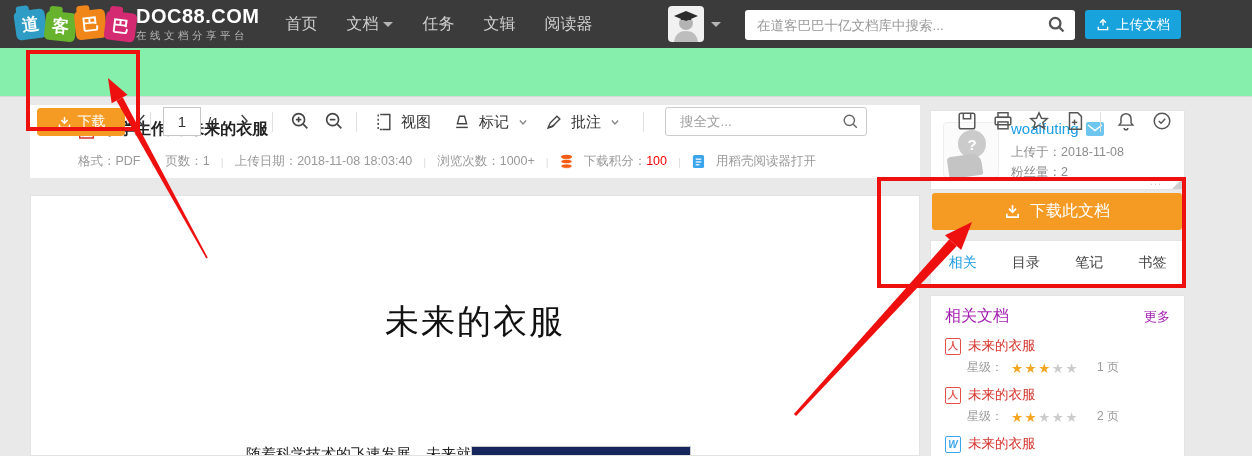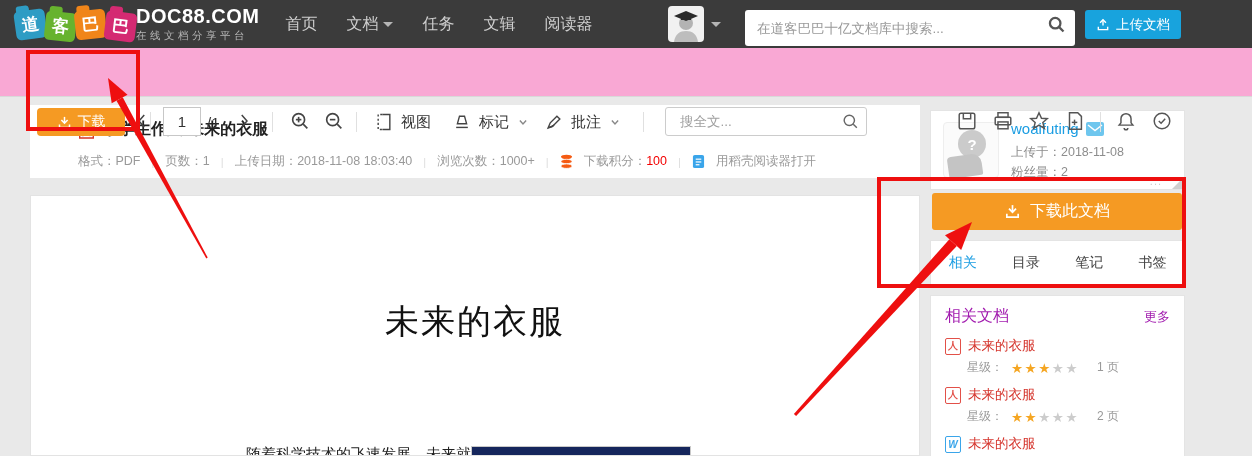--- a/index.html
+++ b/index.html
@@ -25,30 +25,30 @@
   .logo-text { margin-left:0; }
   .logo-site { color:#fff; font-size:20px; font-weight:bold; letter-spacing:.5px; line-height:20px; }
   .logo-tag { color:#b5b5b5; font-size:10.5px; letter-spacing:3.5px; margin-top:3px; }
   .nav { display:flex; align-items:center; margin-left:26px; gap:29px; }
   .nav-item { color:#cfcfcf; font-size:16px; cursor:pointer; display:flex; align-items:center; gap:5px; }
   .caret-down { width:0; height:0; border-left:5px solid transparent; border-right:5px solid transparent;
     border-top:5px solid #b5b5b5; display:inline-block; }
   .hdr-avatar { position:absolute; left:668px; top:6px; width:36px; height:36px; background:#f1f1f1;
     border-radius:4px; overflow:hidden; cursor:pointer; }
   .hdr-avatar-caret { position:absolute; left:711px; top:22px; }
-  .hdr-search { position:absolute; left:745px; top:10px; width:330px; height:36px; }
+  .hdr-search { position:absolute; left:745px; top:10px; width:330px; height:30px; }
   .hdr-search input { width:100%; height:100%; border:none; border-radius:3px; padding:0 38px 0 12px;
     font-size:13.5px; color:#333; outline:none; font-family:inherit; }
   .hdr-search input::placeholder { color:#999; }
   .hdr-search .mag { position:absolute; right:8px; top:4px; cursor:pointer; }
   .upload-btn { position:absolute; left:1085px; top:10px; width:96px; height:29px; background:var(--brand-blue);
     border-radius:3px; color:#fff; font-size:13.5px; display:flex; align-items:center; justify-content:center;
     gap:6px; cursor:pointer; }
   
-  .toolbar { position:absolute; left:0; top:48px; width:1252px; height:49px; background:#f9a8d4;
+  .toolbar { position:absolute; left:0; top:48px; width:1252px; height:49px; background:#86efac;
     border-bottom:1px solid #d9d9d9; z-index:4; }
   .tb { position:absolute; }
   .tb-sep { width:1px; height:20px; background:#e0e0e0; top:64px; position:absolute; }
   .dl-btn { left:37px; top:60px; width:88px; height:28px; background:var(--accent-orange); border-radius:4px;
     color:#fff; font-size:14px; display:flex; align-items:center; justify-content:center; gap:6px; cursor:pointer; }
   .icon-btn { width:24px; height:24px; top:61px; display:flex; align-items:center; justify-content:center; cursor:pointer; }
   .page-input { left:163px; top:59px; width:38px; height:29px; }
   .page-input input { width:100%; height:100%; border:1px solid #c7c7c7; text-align:center; font-size:15px;
     color:#333; outline:none; font-family:inherit; }
   .page-total { left:207px; top:66px; font-size:15px; color:#333; }

